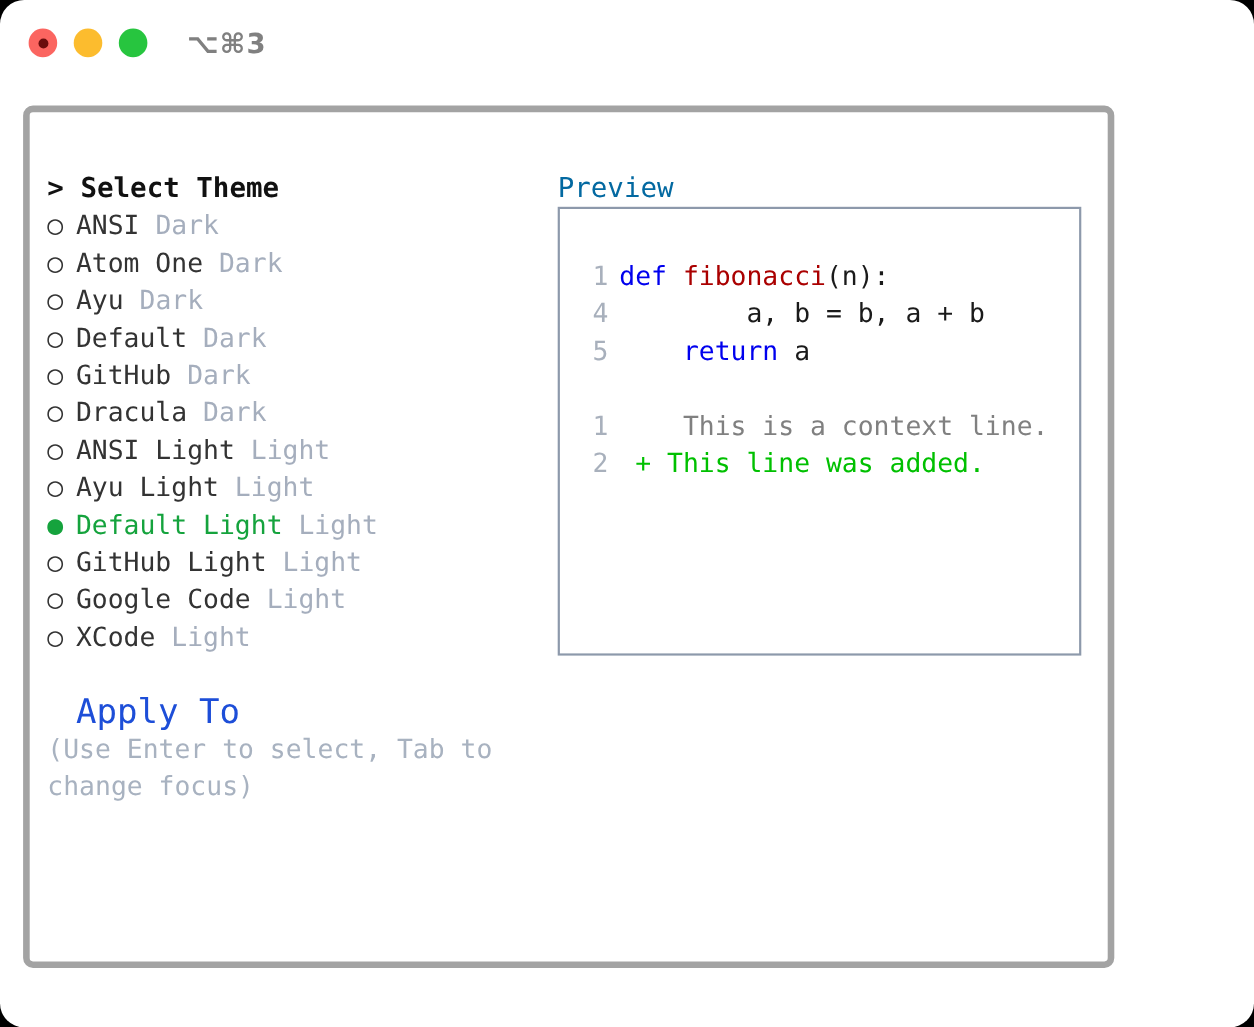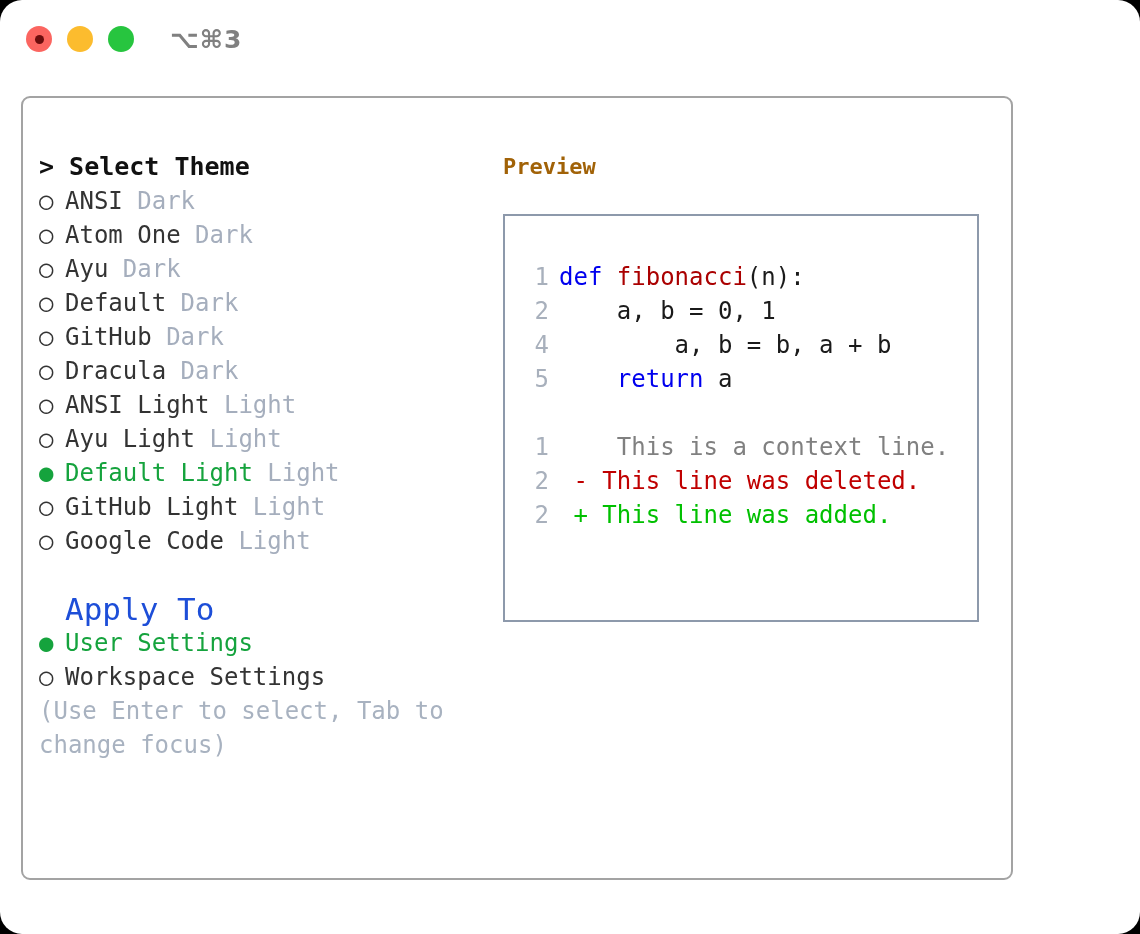--- a/index.html
+++ b/index.html
@@ -63,21 +63,21 @@
     letter-spacing: 1px;
   }
 
   
   #panel {
     position: absolute;
     left: 21px;
     top: 96px;
     width: 992px;
     height: 784px;
-    border: 2px solid #a3a3a3;
+    border: 6px solid #a3a3a3;
     border-radius: 9px;
     box-sizing: border-box;
     background: #ffffff;
   }
 
   #columns {
     position: absolute;
     left: 0; top: 0;
     width: 100%;
     height: 100%;
@@ -131,27 +131,26 @@
   }
 
   
   #right-col {
     position: absolute;
     left: 480px;
     top: 52px;
     width: 490px;
   }
   #preview-title {
-    font-size: 22px;
-    font-weight: bold;
-    color: #a16207;
+    font-size: 25px;
+    font-weight: normal;
+    color: #0369a1;
     line-height: 34px;
   }
   #preview-box {
-    margin-top: 30px;
     width: 476px;
     height: 408px;
     border: 2px solid #8d99ab;
     box-sizing: border-box;
     background: #ffffff;
     padding: 44px 0 0 0;
     overflow: hidden;
   }
   .code-line {
     font-size: 24px;
@@ -201,43 +200,38 @@
             <div class="opt-row"><span class="bullet">○</span><span class="opt-label">Atom One</span> <span class="opt-tag">Dark</span></div>
             <div class="opt-row"><span class="bullet">○</span><span class="opt-label">Ayu</span> <span class="opt-tag">Dark</span></div>
             <div class="opt-row"><span class="bullet">○</span><span class="opt-label">Default</span> <span class="opt-tag">Dark</span></div>
             <div class="opt-row"><span class="bullet">○</span><span class="opt-label">GitHub</span> <span class="opt-tag">Dark</span></div>
             <div class="opt-row"><span class="bullet">○</span><span class="opt-label">Dracula</span> <span class="opt-tag">Dark</span></div>
             <div class="opt-row"><span class="bullet">○</span><span class="opt-label">ANSI Light</span> <span class="opt-tag">Light</span></div>
             <div class="opt-row"><span class="bullet">○</span><span class="opt-label">Ayu Light</span> <span class="opt-tag">Light</span></div>
             <div class="opt-row selected"><span class="bullet">●</span><span class="opt-label">Default Light</span> <span class="opt-tag">Light</span></div>
             <div class="opt-row"><span class="bullet">○</span><span class="opt-label">GitHub Light</span> <span class="opt-tag">Light</span></div>
             <div class="opt-row"><span class="bullet">○</span><span class="opt-label">Google Code</span> <span class="opt-tag">Light</span></div>
+            <div class="opt-row"><span class="bullet">○</span><span class="opt-label">XCode</span> <span class="opt-tag">Light</span></div>
           </div>
         <div class="spacer-row"></div>
         <div class="section-label"><span class="bullet"> </span><span>Apply To</span></div>
-        <div id="apply-items">
-            <div class="opt-row selected"><span class="bullet">●</span><span class="opt-label">User Settings</span></div>
-            <div class="opt-row"><span class="bullet">○</span><span class="opt-label">Workspace Settings</span></div>
-          </div>
         <div id="hint">(Use Enter to select, Tab to change focus)</div>
       </div>
 
       <div id="right-col">
         <div id="preview-title">Preview</div>
         <div id="preview-box">
           <div id="code-block">
               <div class="code-line"><span class="lineno">1</span><span class="kw">def </span><span class="fn">fibonacci</span><span class="plain">(n):</span></div>
-              <div class="code-line"><span class="lineno">2</span><span class="plain">    a, b = 0, 1</span></div>
               <div class="code-line"><span class="lineno">4</span><span class="plain">        a, b = b, a + b</span></div>
               <div class="code-line"><span class="lineno">5</span><span class="kw">    return </span><span class="plain">a</span></div>
             </div>
           <div class="blank-line"></div>
           <div id="diff-block">
               <div class="code-line"><span class="lineno">1</span><span class="ctx">  </span><span class="ctx">  This is a context line.</span></div>
-              <div class="code-line"><span class="lineno">2</span><span class="del"> -</span><span class="del"> This line was deleted.</span></div>
               <div class="code-line"><span class="lineno">2</span><span class="add"> +</span><span class="add"> This line was added.</span></div>
             </div>
         </div>
       </div>
 
     </div>
   </div>
 </div>
 
 </body></html>

